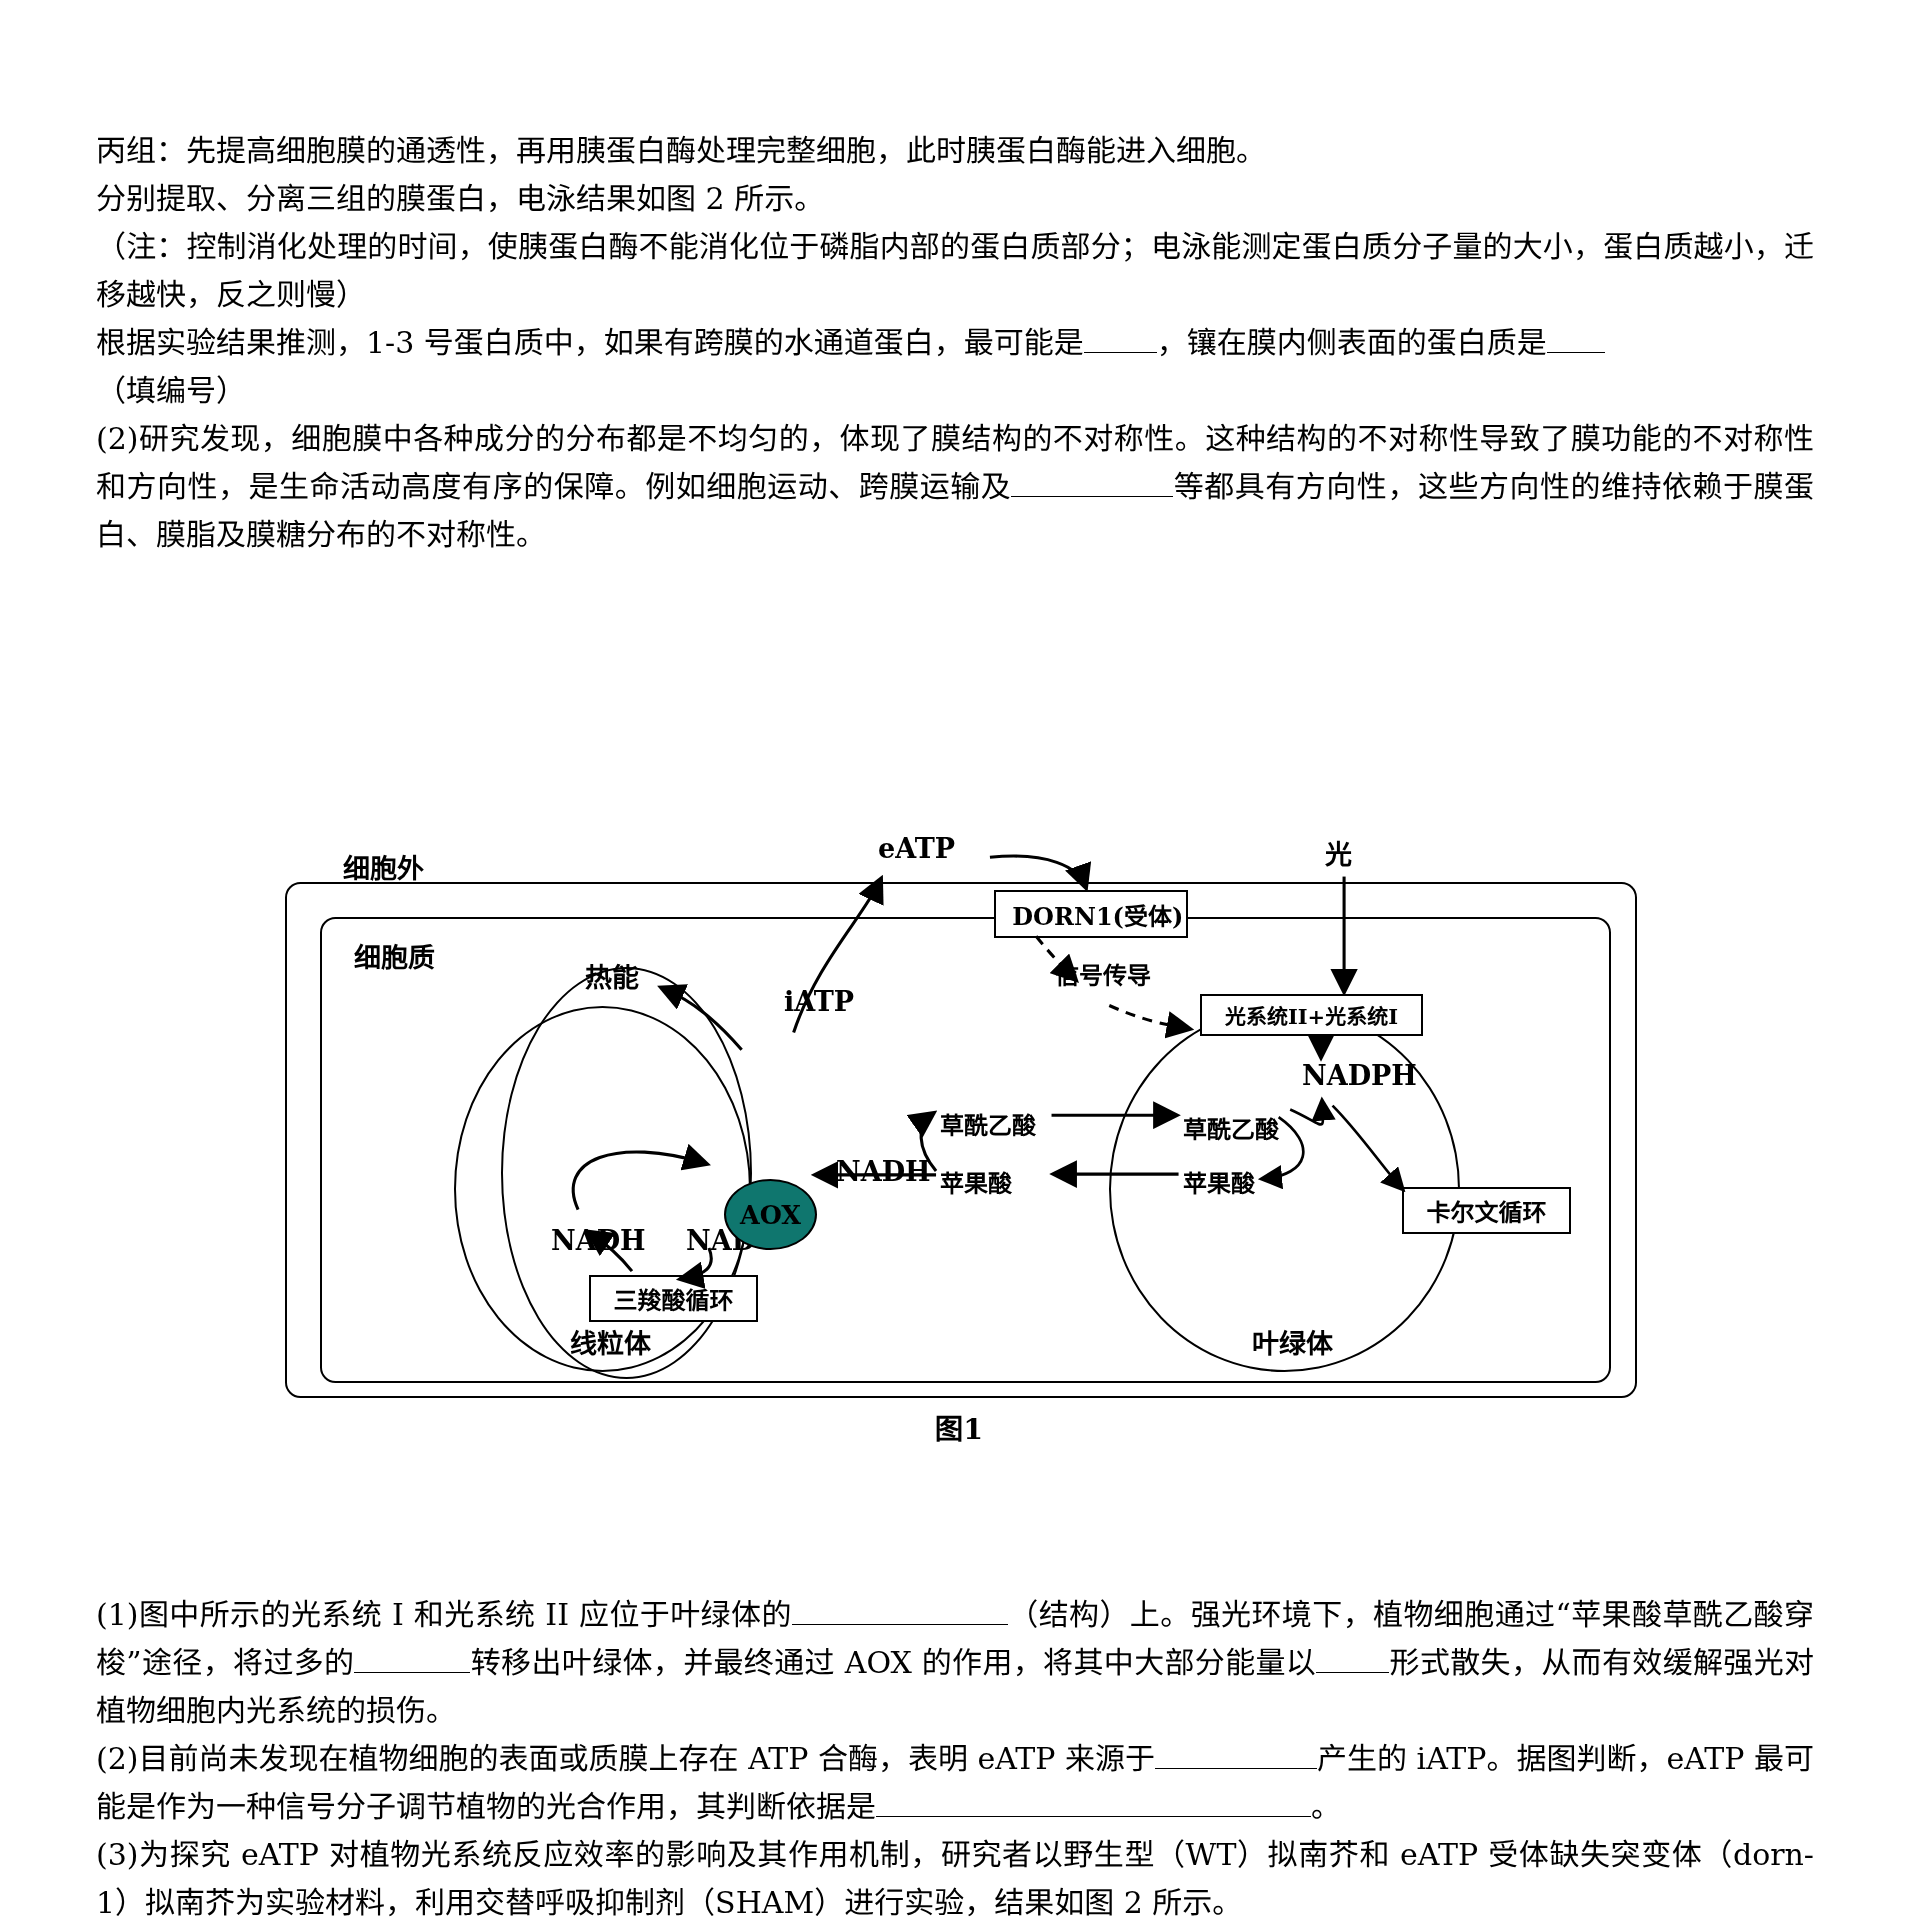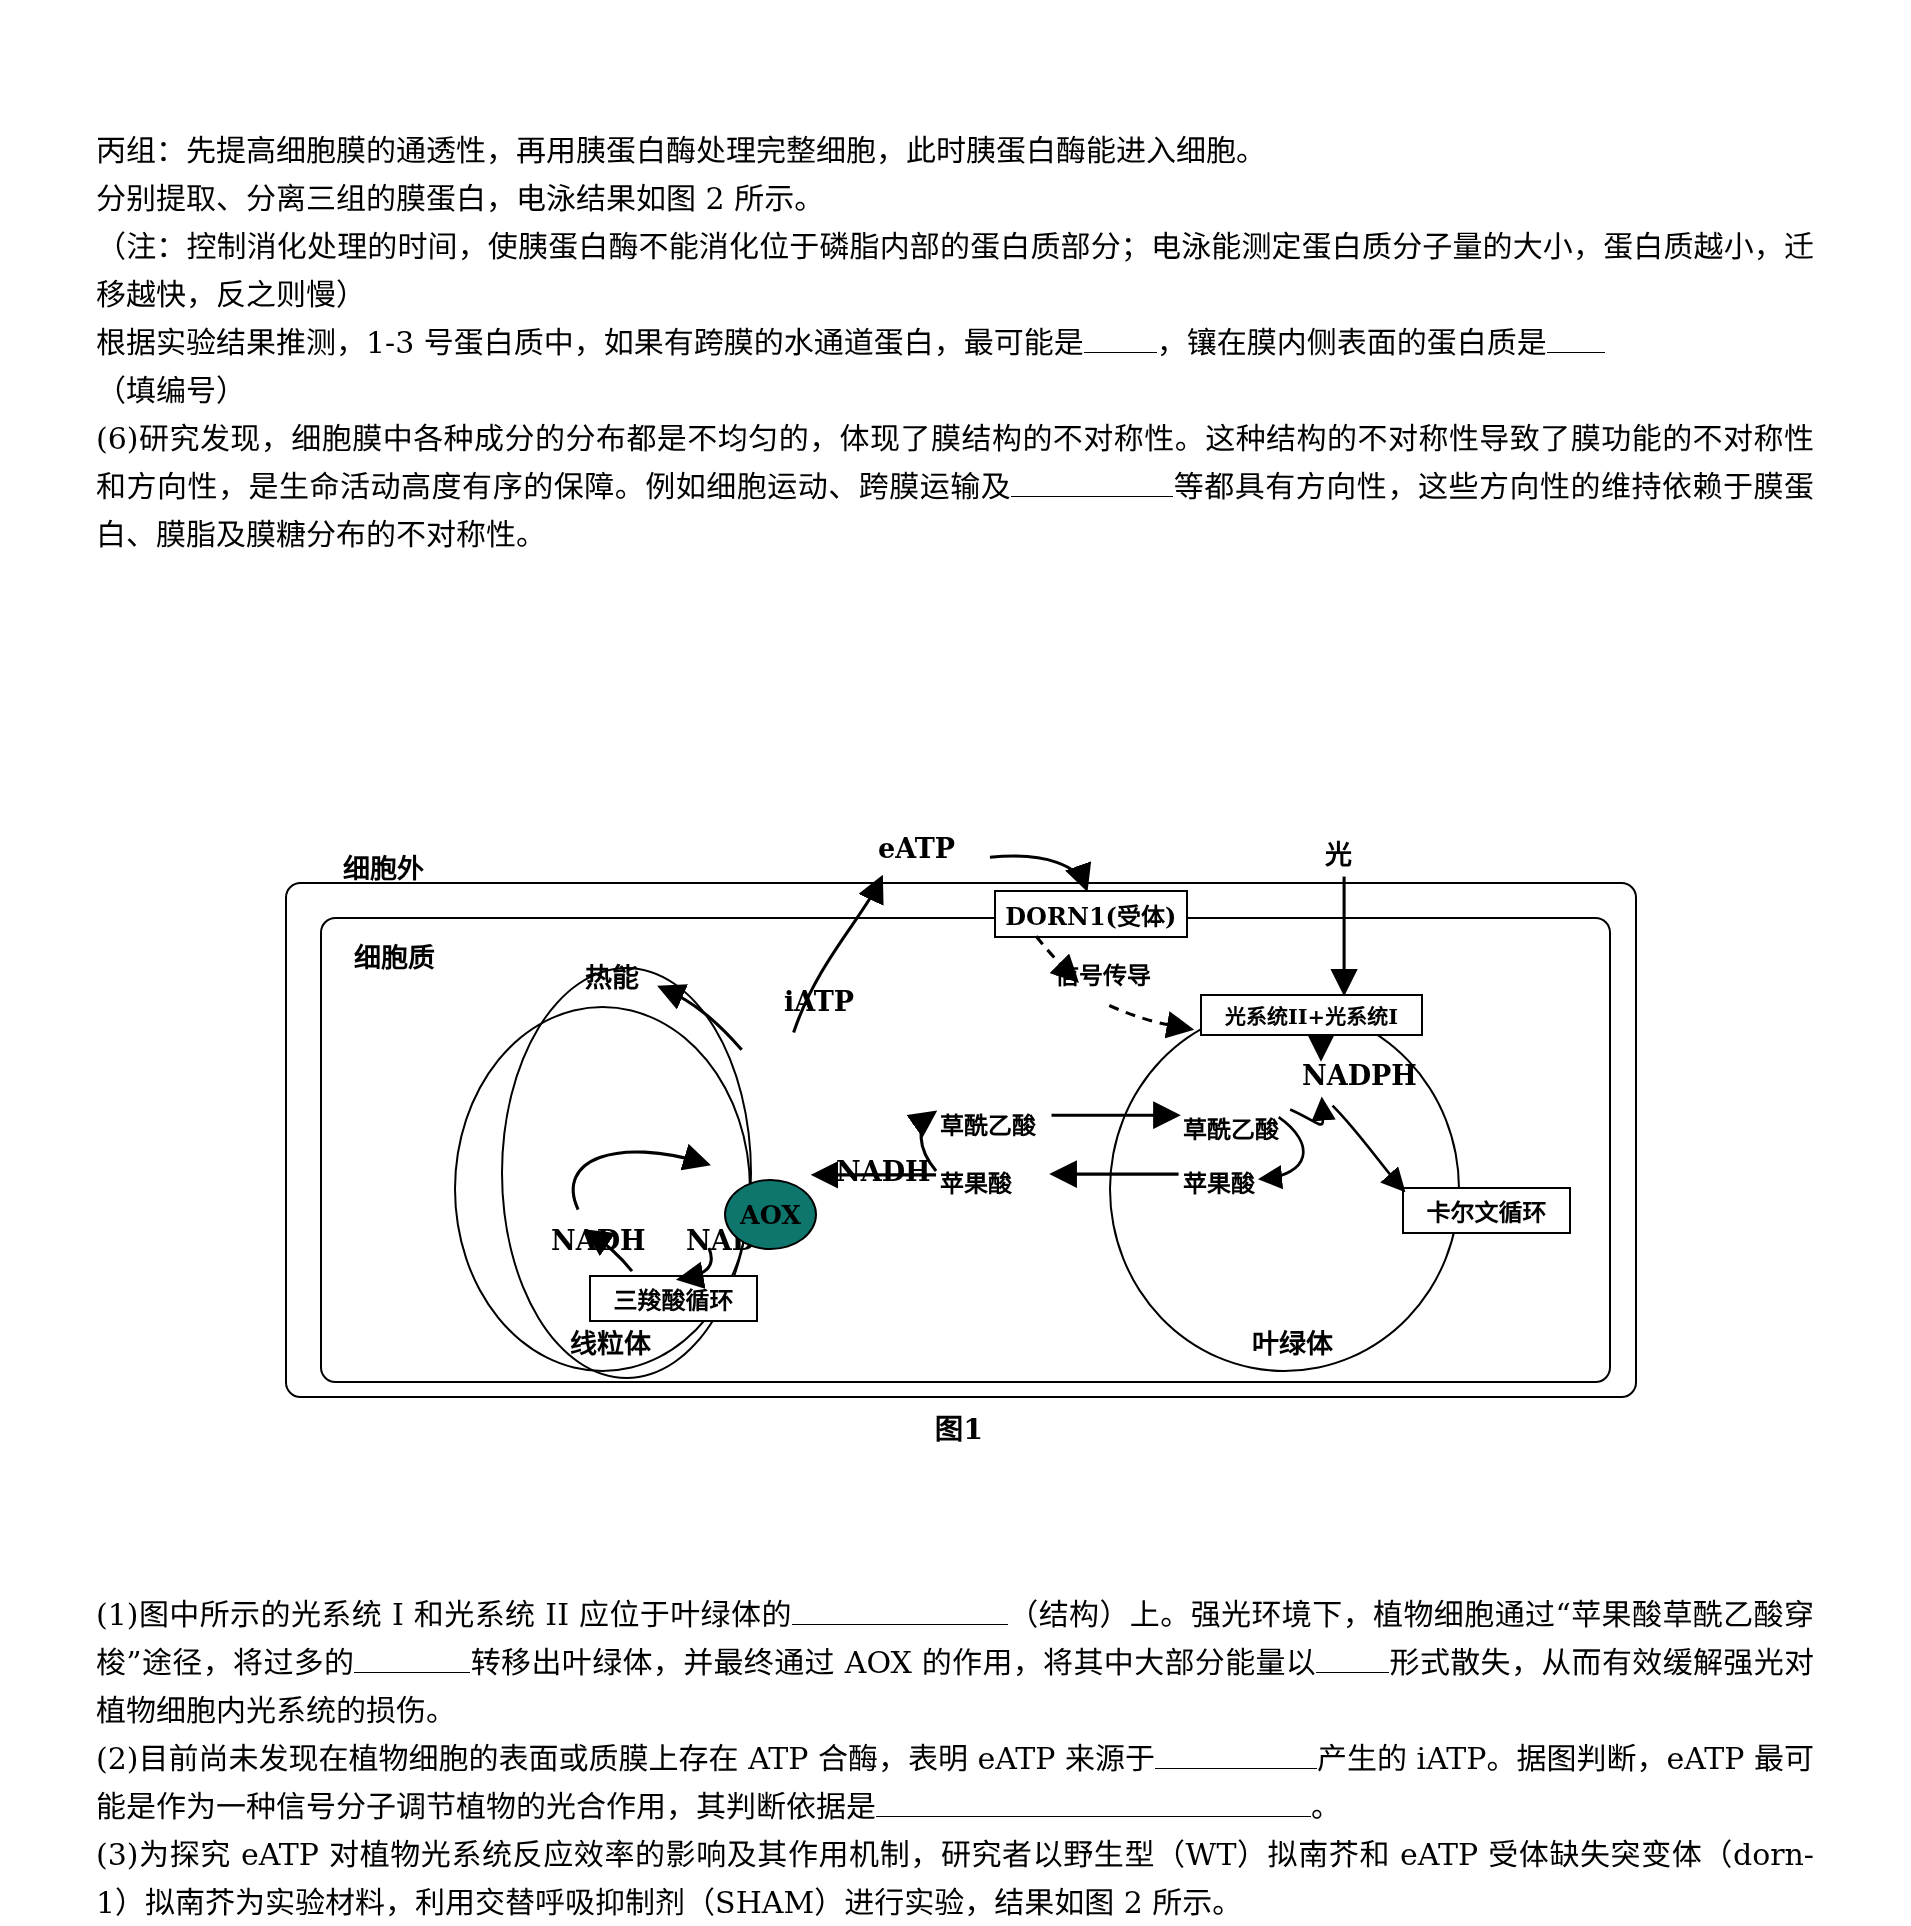--- a/index.html
+++ b/index.html
@@ -98,39 +98,39 @@
     <p>
       <span>（注：控制消化处理的时间，使胰蛋白酶不能消化位于磷脂内部的蛋白质部分；电泳能测定蛋白质分子量的大小，蛋白质越小，迁移越快，反之则慢）</span>
     </p>
 
     <p>
       <span>根据实验结果推测，1-3 号蛋白质中，如果有跨膜的水通道蛋白，最可能是</span><span class="blank b-s"></span><span>，镶在膜内侧表面的蛋白质是</span><span class="blank b-xs"></span><br>
       <span>（填编号）</span>
     </p>
 
     <p>
-      <span>(6)研究发现，细胞膜中各种成分的分布都是不均匀的，体现了膜结构的不对称性。这种结构的不对称性导致了膜功能的不对称性和方向性，是生命活动高度有序的保障。例如细胞运动、跨膜运输及</span><span class="blank b-l"></span><span>等都具有方向性，这些方向性的维持依赖于膜蛋白、膜脂及膜糖分布的不对称性。</span>
+      <span>(2)研究发现，细胞膜中各种成分的分布都是不均匀的，体现了膜结构的不对称性。这种结构的不对称性导致了膜功能的不对称性和方向性，是生命活动高度有序的保障。例如细胞运动、跨膜运输及</span><span class="blank b-l"></span><span>等都具有方向性，这些方向性的维持依赖于膜蛋白、膜脂及膜糖分布的不对称性。</span>
     </p>
 
   </div>
 
   <div class="fig1-wrap">
 
     <div class="cellbox"></div>
     <div class="cytobox"></div>
 
     <div class="mito"></div>
     <div class="mito-inner"></div>
     <div class="chloro"></div>
 
     <div class="fig-label" style="left:58px;top:7px;">细胞外</div>
     <div class="fig-label" style="left:593px;top:-7px;">eATP</div>
     <div class="fig-label" style="left:1040px;top:-7px;">光</div>
 
-    <div class="fig-label sm boxed" style="left:709px;top:50px;width:185px;text-align:center;padding:4.6px 2.3px;">DORN1(受体)</div>
+    <div class="fig-label sm boxed" style="left:709px;top:50px;width:185px;text-align:right;padding:4.6px 2.3px;">DORN1(受体)</div>
 
     <div class="fig-label" style="left:69px;top:96px;">细胞质</div>
     <div class="fig-label sm" style="left:770px;top:116px;">信号传导</div>
 
     <div class="fig-label" style="left:300px;top:116px;">热能</div>
     <div class="fig-label" style="left:451px;top:146px;margin-left:48px;">iATP</div>
 
     <div class="fig-label xsm boxed" style="left:915px;top:154px;width:216px;text-align:center;padding:3.9px 1.5px;">光系统II+光系统I</div>
 
     <div class="fig-label" style="left:1017px;top:220px;">NADPH</div>

